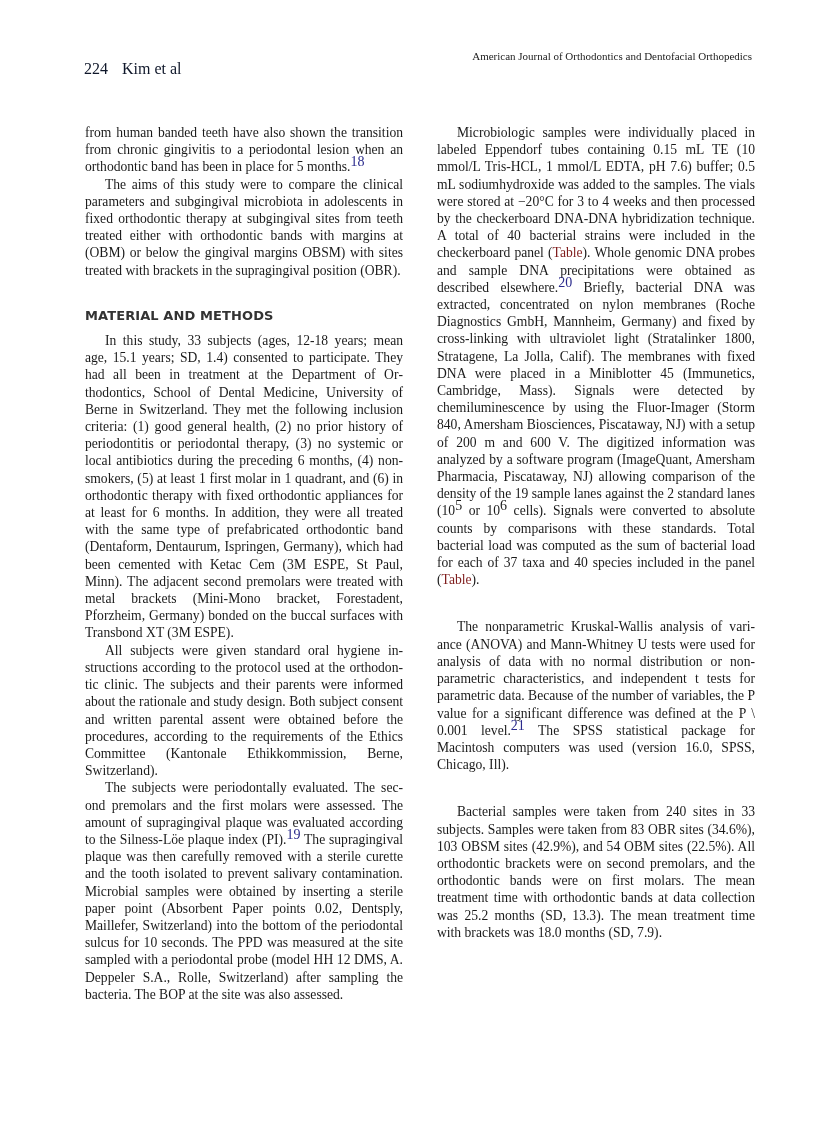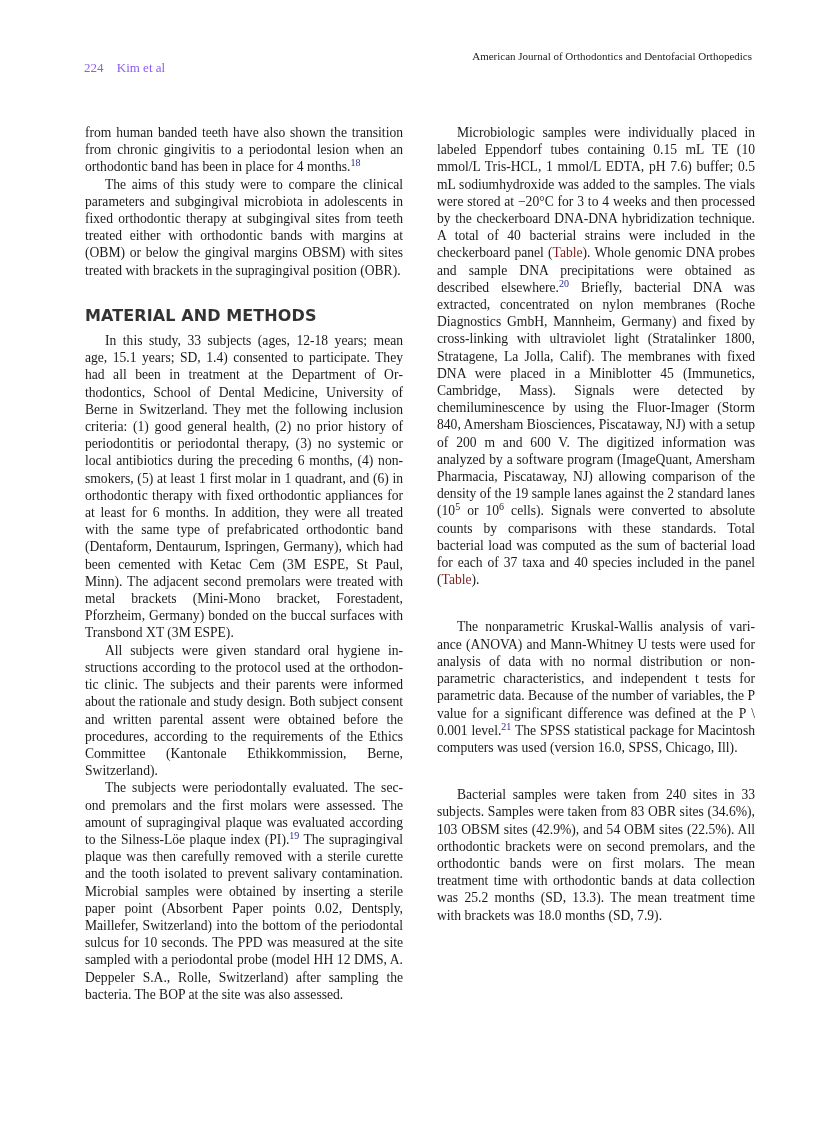--- a/index.html
+++ b/index.html
@@ -1,44 +1,44 @@
 <!DOCTYPE html>
 <html><head>
   <meta charset="utf-8">
   <style>
     html, body { margin: 0; padding: 0; background: #ffffff; }
     body { width: 838px; height: 1122px; position: relative; overflow: hidden; color: #1a1a1a; }
-    .hdr-left { position: absolute; left: 84px; top: 60px; font-family: "Liberation Serif", serif; font-size: 13px; color: #8b5cf6; }
+    .hdr-left { position: absolute; left: 84px; top: 60px; font-family: "Liberation Serif", serif; font-size: 16px; color: #0f172a; }
     .hdr-left .pg { margin-right: 10px; }
     .hdr-right { position: absolute; right: 86px; top: 48px; text-align: right; font-family: "Liberation Serif", serif; font-size: 11px; line-height: 16px; color: #222; }
     .col { position: absolute; top: 124px; width: 318px; font-family: "Liberation Serif", serif; font-size: 13.6px; line-height: 17.2px; text-align: justify; color: #1a1a1a; }
     .col.left { left: 85px; }
     .col.right { left: 437px; }
     .col p { margin: 0; text-indent: 20px; hyphens: manual; }
     .col p.noindent { text-indent: 0; }
-    .heading { font-family: "DejaVu Sans", sans-serif; font-size: 16px; color: #333; letter-spacing: 0.1px; margin: 0; }
-    sup { font-size: 10px; line-height: 0; vertical-align: 5px; color: #2a2a8c; }
+    .heading { font-family: "DejaVu Sans", sans-serif; font-size: 13px; color: #333; letter-spacing: 0.1px; margin: 0; }
+    sup { font-size: 14px; line-height: 0; vertical-align: 5px; color: #2a2a8c; }
     .link { color: #7f1d1d; }
     .sp-a { height: 28px; }
     .sp-b { height: 8px; }
     .sp-c { height: 22px; }
   </style>
 </head>
 <body>
 
 <div class="hdr-left">
   <span class="pg">224</span>
   <span>Kim et al</span>
 </div>
 <div class="hdr-right">
   <div>American Journal of Orthodontics and Dentofacial Orthopedics</div>
 </div>
 
 <div class="col left">
-  <p class="noindent"><span>from human banded teeth have also shown the transition from chronic gingivitis to a periodontal lesion when an orthodontic band has been in place for 4 months.</span><sup>18</sup></p>
+  <p class="noindent"><span>from human banded teeth have also shown the transition from chronic gingivitis to a periodontal lesion when an orthodontic band has been in place for 5 months.</span><sup>18</sup></p>
   <p>The aims of this study were to compare the clinical parameters and subgingival microbiota in adolescents in fixed orthodontic therapy at subgingival sites from teeth treated either with orthodontic bands with margins at (OBM) or below the gingival margins OBSM) with sites treated with brackets in the supragingival position (OBR).</p>
   <div class="sp-a"></div>
   <h2 class="heading">MATERIAL AND METHODS</h2>
   <div class="sp-b"></div>
   <p>In this study, 33 subjects (ages, 12-18 years; mean age, 15.1 years; SD, 1.4) consented to participate. They had all been in treatment at the Department of Or­thodontics, School of Dental Medicine, University of Berne in Switzerland. They met the following inclusion criteria: (1) good general health, (2) no prior history of periodontitis or periodontal therapy, (3) no systemic or local antibiotics during the preceding 6 months, (4) non-smokers, (5) at least 1 first molar in 1 quadrant, and (6) in orthodontic therapy with fixed orthodontic appliances for at least for 6 months. In addition, they were all treated with the same type of prefabricated orthodontic band (Dentaform, Dentaurum, Ispringen, Germany), which had been cemented with Ketac Cem (3M ESPE, St Paul, Minn). The adjacent second premolars were treated with metal brackets (Mini-Mono bracket, Forestadent, Pforzheim, Germany) bonded on the buc­cal surfaces with Transbond XT (3M ESPE).</p>
   <p>All subjects were given standard oral hygiene in­structions according to the protocol used at the orthodon­tic clinic. The subjects and their parents were informed about the rationale and study design. Both subject con­sent and written parental assent were obtained before the procedures, according to the requirements of the Ethics Committee (Kantonale Ethikkommission, Berne, Switzerland).</p>
   <p><span>The subjects were periodontally evaluated. The sec­ond premolars and the first molars were assessed. The amount of supragingival plaque was evaluated accord­ing to the Silness-Löe plaque index (PI).</span><sup>19</sup><span> The supra­gingival plaque was then carefully removed with a sterile curette and the tooth isolated to prevent salivary contamination. Microbial samples were obtained by in­serting a sterile paper point (Absorbent Paper points 0.02, Dentsply, Maillefer, Switzerland) into the bottom of the periodontal sulcus for 10 seconds. The PPD was measured at the site sampled with a periodontal probe (model HH 12 DMS, A. Deppeler S.A., Rolle, Switzer­land) after sampling the bacteria. The BOP at the site was also assessed.</span></p>
 </div>
 
 <div class="col right">

